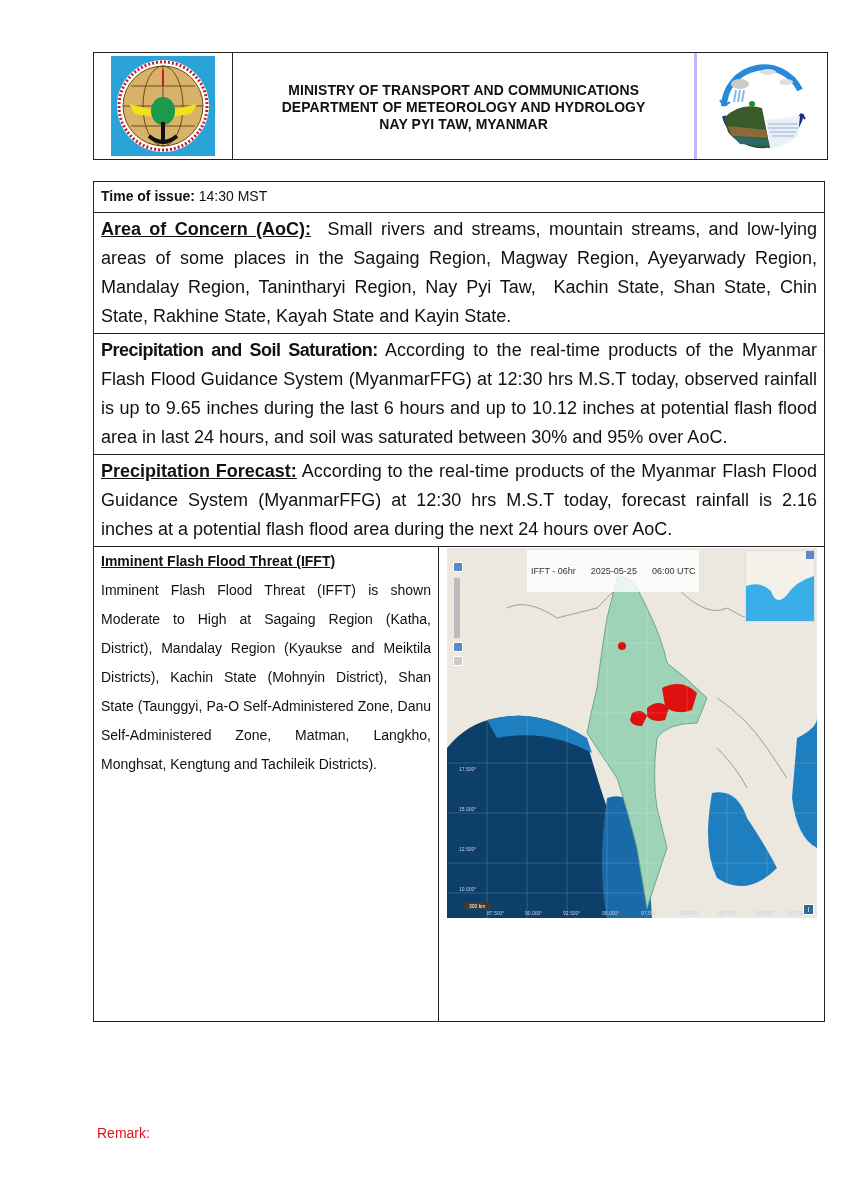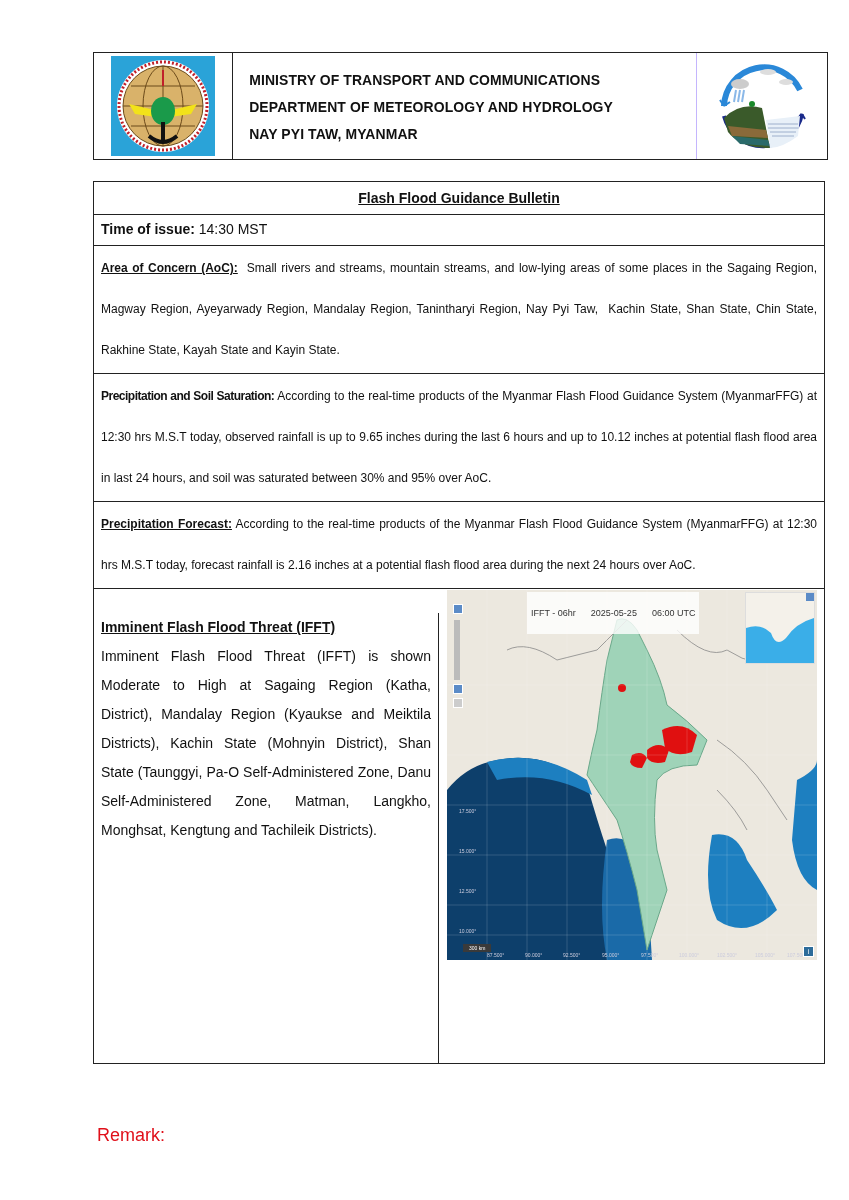--- a/index.html
+++ b/index.html
@@ -3,54 +3,54 @@
 <meta charset="utf-8">
 <style>
   html, body { margin:0; padding:0; background:#ffffff; }
   body { width:849px; height:1200px; position:relative; overflow:hidden;
          font-family:"Liberation Sans", "DejaVu Sans", sans-serif; color:#111; }
 
   
   .hdr { position:absolute; left:93px; top:52px; width:735px; height:108px;
          border:1px solid #222; box-sizing:border-box; display:flex; }
   .hdr .logo-l { width:138px; border-right:1px solid #222; display:flex; align-items:center; justify-content:center; }
-  .hdr .titles { flex:1; border-right:1px solid #c4b5fd; display:flex; flex-direction:column; justify-content:center; gap:10px; }
+  .hdr .titles { flex:1; border-right:3px solid #c4b5fd; display:flex; flex-direction:column; align-items:center; justify-content:center; }
   .hdr .titles div { font-weight:bold; font-size:15px; letter-spacing:0.1px; transform:scaleX(0.93); white-space:nowrap; }
   .hdr .logo-r { width:130px; display:flex; align-items:center; justify-content:center; }
 
   
   .bt { position:absolute; left:93px; top:181px; width:732px; border:1px solid #222; box-sizing:border-box; }
   .row { border-bottom:1px solid #222; box-sizing:border-box; }
   .row:last-child { border-bottom:none; }
   .title-row { height:33px; display:flex; align-items:center; justify-content:center; font-weight:bold; font-size:14px; }
   .title-row span { text-decoration:underline; }
   .date-row { height:31px; display:flex; font-size:14px; }
   .date-row .c1 { width:345px; border-right:1px solid #222; padding:6px 7px; box-sizing:border-box; }
   .date-row .c2 { flex:1; padding:6px 7px; box-sizing:border-box; }
-  .para { padding:2px 7px 2px 7px; font-size:12px; line-height:41px; text-align:justify; }
+  .para { padding:2px 7px 2px 7px; font-size:18px; line-height:29px; text-align:justify; }
   .lbl { font-weight:bold; text-decoration:underline; }
   .lbl-cond { font-weight:bold; letter-spacing:-0.5px; }
 
   .ifft-row { display:flex; height:474px; }
-  .ifft-row .left { width:345px; border-right:1px solid #222; box-sizing:border-box; padding:0 7px; font-size:14px; line-height:29px; text-align:justify;margin-top:24px; }
+  .ifft-row .left { width:345px; border-right:1px solid #222; box-sizing:border-box; padding:0 7px; font-size:14px; line-height:29px; text-align:justify; }
   .ifft-row .left .h { font-weight:bold; text-decoration:underline; }
   .ifft-row .right { flex:1; position:relative; }
 
   
   .map { position:absolute; left:8px; top:1px; width:370px; height:370px; overflow:hidden; background:#ece8df; }
   .map-title { position:absolute; top:2px; left:80px; font-size:9px; color:#333; background:rgba(255,255,255,0.8); padding:16px 4px; white-space:pre; }
   .map-ctrl { position:absolute; left:6px; width:8px; height:8px; background:#5b8bc7; border:1px solid #fff; }
   .map-zoombar { position:absolute; left:7px; top:30px; width:6px; height:60px; background:#bbb; }
   .inset { position:absolute; right:2px; top:2px; width:68px; height:70px; background:#fff; border:1px solid #ddd; }
   .scale { position:absolute; left:16px; bottom:8px; font-size:5px; color:#fff; background:#3a3a3a; padding:1px 6px; }
   .info-btn { position:absolute; right:3px; bottom:3px; width:9px; height:9px; border:1px solid #fff; color:#fff; font-size:7px; line-height:9px; text-align:center; background:#2d6c9a; }
   .lat { position:absolute; left:12px; font-size:5px; color:#ccd; }
   .lon { position:absolute; bottom:2px; font-size:5px; color:#ccd; }
 
-  .remark { position:absolute; top:1125px; left:97px; font-size:18px; color:#e0101a; display:flex; }
+  .remark { position:absolute; top:1125px; left:97px; font-size:14px; color:#e0101a; display:flex; }
   .remark .k { width:98px; }
 </style>
 </head>
 <body>
 
 <div class="hdr">
   <div class="logo-l">
     <svg width="104" height="100" viewBox="0 0 104 100">
       <rect x="0" y="0" width="104" height="100" fill="#2aa3d8"></rect>
       <ellipse cx="52" cy="50" rx="46" ry="46" fill="#fff"></ellipse>
@@ -83,23 +83,20 @@
       <ellipse cx="30" cy="28" rx="9" ry="5" fill="#ccc"></ellipse>
       <path d="M26 34 L24 46 M30 34 L28 46 M34 34 L32 46" stroke="#8ab8e8" stroke-width="2"></path>
       <ellipse cx="58" cy="16" rx="8" ry="3" fill="#ddd"></ellipse>
       <ellipse cx="76" cy="26" rx="7" ry="3" fill="#ddd"></ellipse>
       <circle cx="42" cy="48" r="3" fill="#1a8a2a"></circle>
     </svg>
   </div>
 </div>
 
 <div class="bt">
-  <div class="row title-row">
-    <span>Flash Flood Guidance Bulletin</span>
-  </div>
   <div class="row date-row">
     <div class="c2">
       <b>Time of issue:</b><span> 14:30 MST</span>
     </div>
   </div>
   <div class="row para">
     <span class="lbl">Area of Concern (AoC):</span><span style="white-space:pre-wrap">  Small rivers and streams, mountain streams, and low-lying areas of some places in the Sagaing Region, Magway Region, Ayeyarwady Region, Mandalay Region, Tanintharyi Region, Nay Pyi Taw,  Kachin State, Shan State, Chin State, Rakhine State, Kayah State and Kayin State.</span>
   </div>
   <div class="row para">
     <span class="lbl-cond">Precipitation and Soil Saturation:</span><span> According to the real-time products of the Myanmar Flash Flood Guidance System (MyanmarFFG) at 12:30 hrs M.S.T today, observed rainfall is up to 9.65 inches during the last 6 hours and up to 10.12 inches at potential flash flood area in last 24 hours, and soil was saturated between 30% and 95% over AoC.</span>

